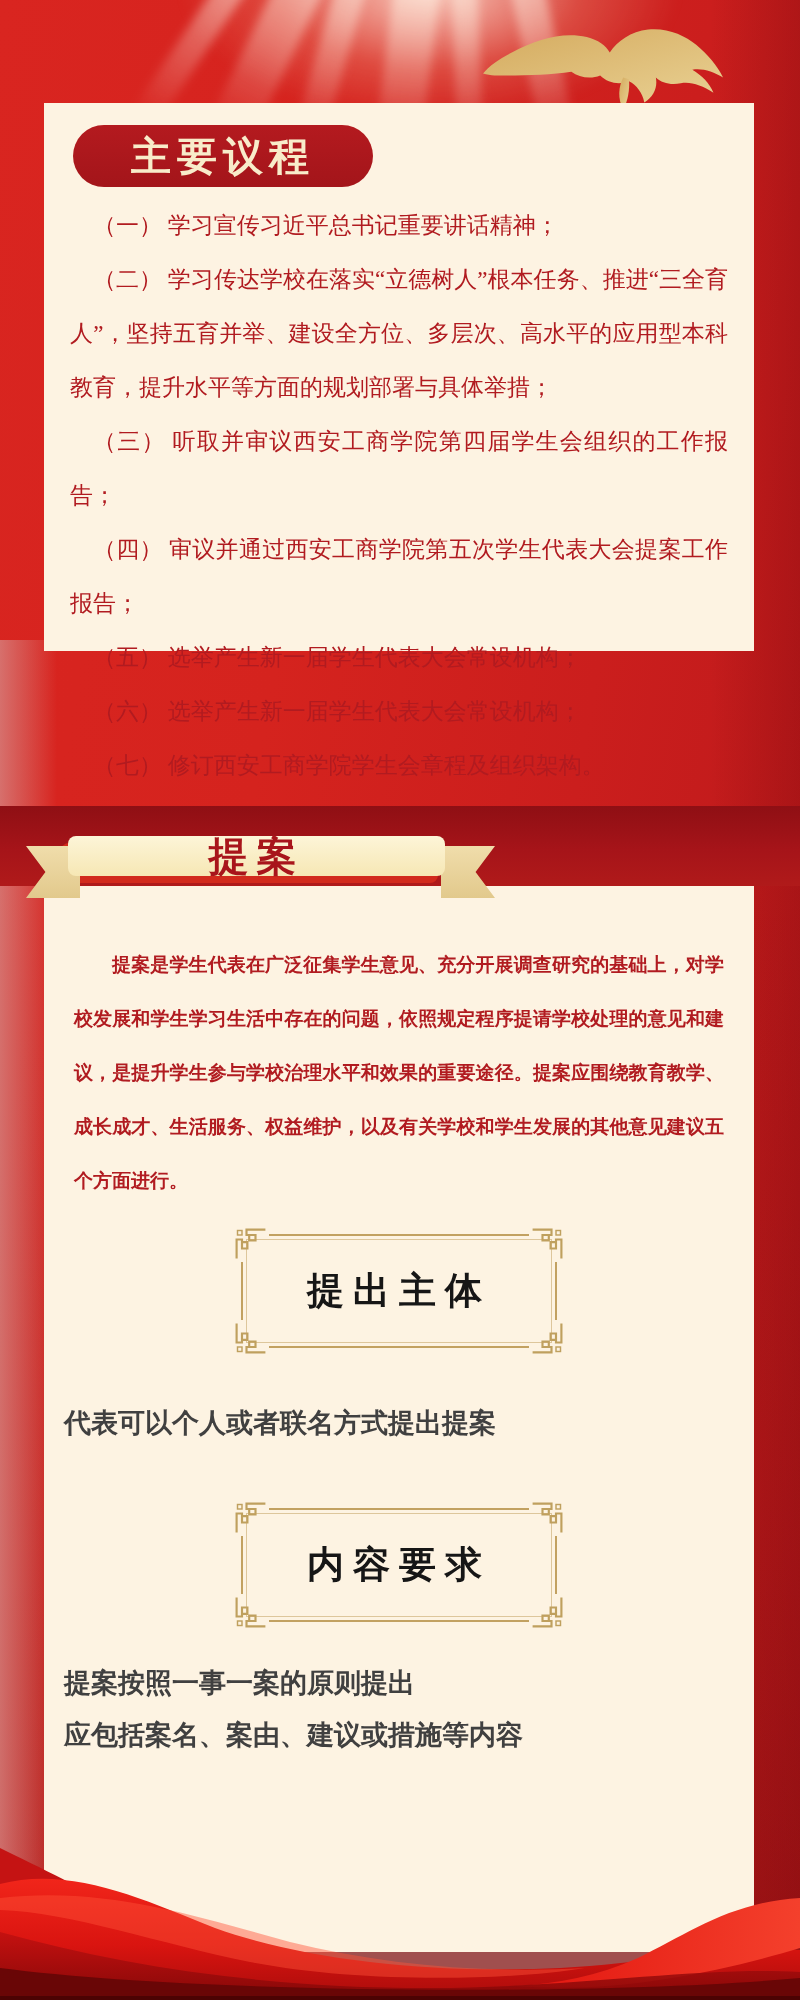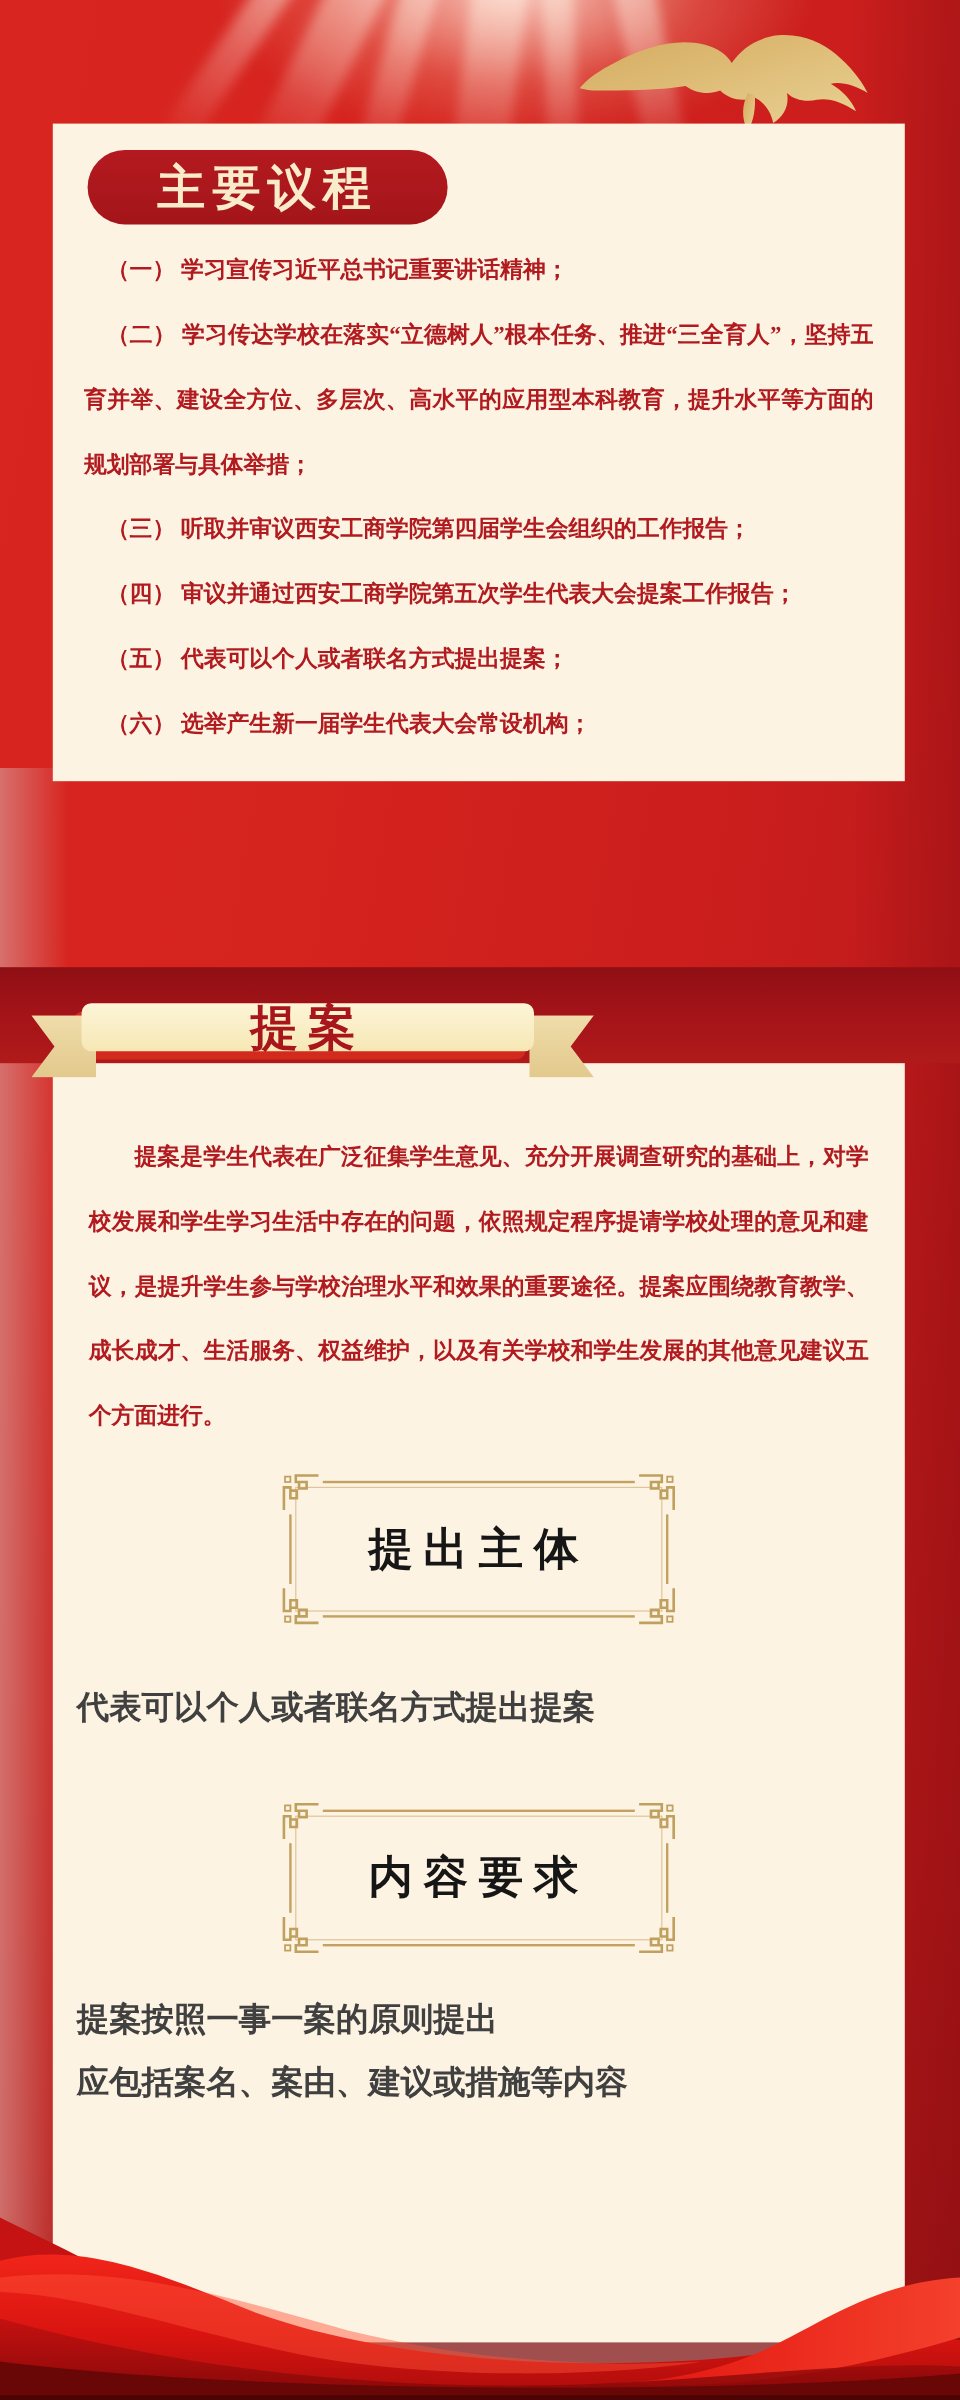--- a/index.html
+++ b/index.html
@@ -41,22 +41,22 @@
   .card-agenda{top:103px;height:548px;}
   .card-proposal{top:886px;height:1071px;}
 
   .pill{margin:22px 0 0 29px;width:300px;height:62px;border-radius:31px;
     background:linear-gradient(180deg,#b41a1f,#a3151a);
     display:flex;align-items:center;justify-content:center;}
   .pill span{font-family:"Liberation Sans","DejaVu Sans",sans-serif;font-weight:bold;
     font-size:40px;letter-spacing:6px;color:#f8ecca;}
 
   .agenda-list{margin:12px 26px 0;}
-  .agenda-item{margin:0;text-indent:1em;font-size:19px;line-height:54px;color:#b11b20;
-    text-align:justify;font-weight:bold;}
+  .agenda-item{margin:0;text-indent:1em;font-size:23px;line-height:54px;color:#b11b20;
+    text-align:justify;font-weight:normal;}
 
   .intro{margin:52px 30px 0;font-size:19px;line-height:54px;color:#b11b20;
     text-align:justify;text-indent:2em;font-weight:bold;}
 
   
   .frame{position:relative;width:312px;height:110px;margin:26px auto 0;
     border:2px solid #c2a161;display:flex;align-items:center;justify-content:center;}
   .frame.second{margin-top:68px;font-family:Liberation Mono, monospace;}
   .frame::after{content:"";position:absolute;inset:3px;border:1px solid rgba(194,161,97,.55);pointer-events:none;}
   .frame-title{font-size:37px;letter-spacing:9px;color:#161616;font-weight:600;}
@@ -135,22 +135,23 @@
 
   <section class="card card-agenda">
     <div class="pill">
       <span>主要议程</span>
     </div>
     <div class="agenda-list">
       <p class="agenda-item">（一） 学习宣传习近平总书记重要讲话精神；</p>
       <p class="agenda-item">（二） 学习传达学校在落实“立德树人”根本任务、推进“三全育人”，坚持五育并举、建设全方位、多层次、高水平的应用型本科教育，提升水平等方面的规划部署与具体举措；</p>
       <p class="agenda-item">（三） 听取并审议西安工商学院第四届学生会组织的工作报告；</p>
       <p class="agenda-item">（四） 审议并通过西安工商学院第五次学生代表大会提案工作报告；</p>
-      <p class="agenda-item">（五） 代表可以个人或者联名方式提出提案；</p>
+      <p class="agenda-item">（五） 选举产生新一届学生代表大会常设机构；</p>
       <p class="agenda-item">（六） 选举产生新一届学生代表大会常设机构；</p>
+      <p class="agenda-item">（七） 修订西安工商学院学生会章程及组织架构。</p>
     </div>
   </section>
 
   <section class="card card-proposal">
     <p class="intro">提案是学生代表在广泛征集学生意见、充分开展调查研究的基础上，对学校发展和学生学习生活中存在的问题，依照规定程序提请学校处理的意见和建议，是提升学生参与学校治理水平和效果的重要途径。提案应围绕教育教学、成长成才、生活服务、权益维护，以及有关学校和学生发展的其他意见建议五个方面进行。</p>
 
     <div class="frame">
       <svg class="corner c-tl" viewBox="0 0 40 40">
           <use href="#corner-motif"></use>
         </svg>

